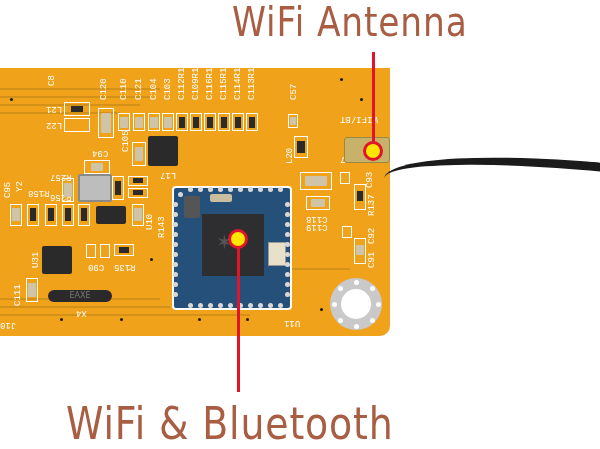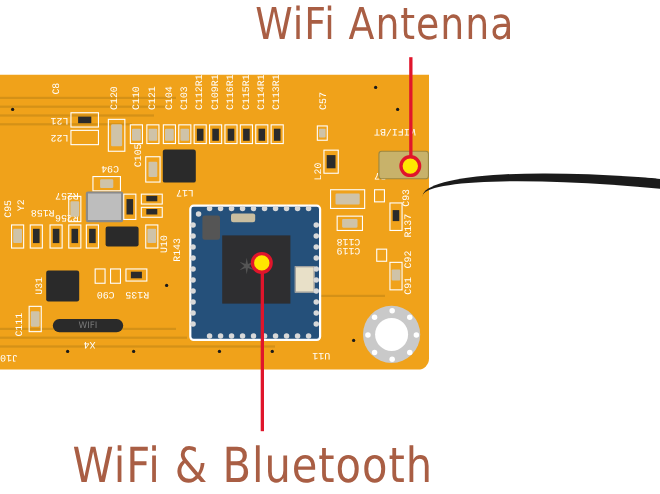--- a/index.html
+++ b/index.html
@@ -206,21 +206,21 @@
   <div class="pad" style="left:114px;top:176px;width:20px;height:12px">
       <div class="res" style="left:4px;top:2px;width:10px;height:6px"></div>
     </div>
   <div class="silk flip" style="left:88px;top:194px">C90</div>
   <div class="silk flip" style="left:114px;top:194px">R135</div>
 
   <div class="silk vert" style="left:14px;top:238px">C111</div>
   <div class="pad" style="left:26px;top:210px;width:12px;height:24px">
       <div class="cap" style="left:1px;top:4px;width:8px;height:14px"></div>
     </div>
-  <div class="chip" style="left:48px;top:222px;width:64px;height:12px;border-radius:6px;color:#777;font-size:8px;text-align:center;line-height:12px">WIFI</div>
+  <div class="chip" style="left:48px;top:222px;width:64px;height:12px;border-radius:6px;color:#777;font-size:8px;text-align:center;line-height:12px">EAXE</div>
   <div class="silk flip" style="left:76px;top:240px">X4</div>
   <div class="silk flip" style="left:0px;top:252px">J10</div>
 
   <div class="silk vert" style="left:286px;top:96px">L20</div>
   <div class="pad" style="left:294px;top:68px;width:14px;height:22px">
       <div class="res" style="left:2px;top:4px;width:8px;height:12px"></div>
     </div>
   <div class="pad" style="left:300px;top:104px;width:32px;height:18px">
       <div class="cap" style="left:4px;top:3px;width:22px;height:10px"></div>
     </div>

